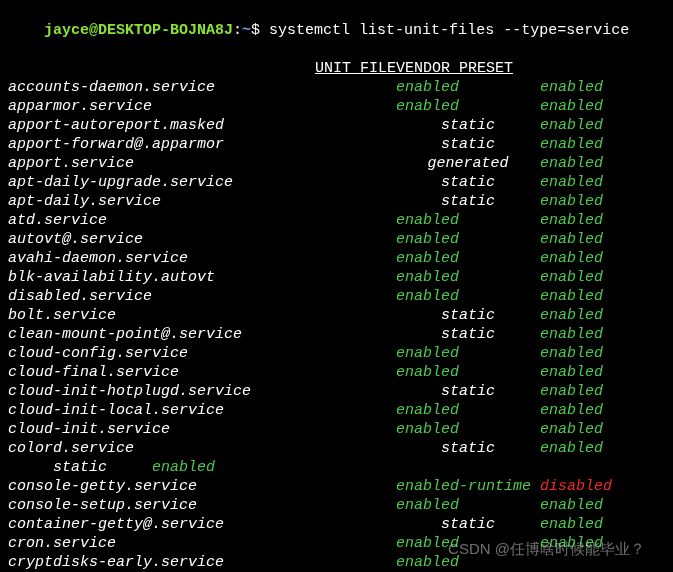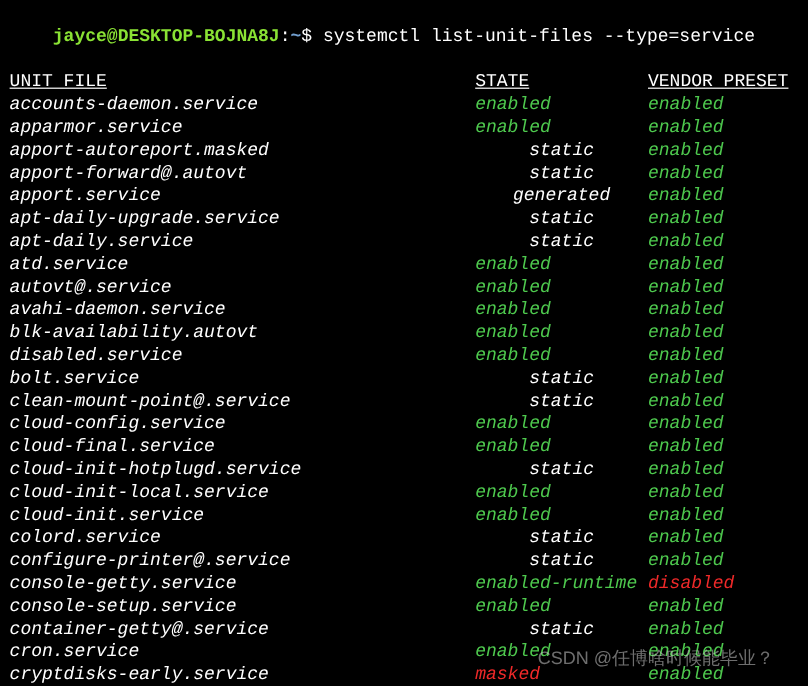--- a/index.html
+++ b/index.html
@@ -42,20 +42,21 @@
       color: #ffffff;
     }
     .header-row {
       display: flex;
       text-decoration: underline;
       color: #ffffff;
     }
     .col-unit {
       width: 388px;
       white-space: pre;
+      text-align: right;
     }
     .col-state {
       width: 144px;
       white-space: pre;
     }
     .col-preset {
       white-space: pre;
     }
     .service-row {
       display: flex;
@@ -88,41 +89,40 @@
   </style>
 </head>
 <body>
 
 <div class="terminal">
   <div class="prompt-line">
     <span class="user-host">jayce@DESKTOP-BOJNA8J</span><span class="colon">:</span><span class="path">~</span><span class="dollar">$ </span><span class="command">systemctl list-unit-files --type=service</span>
   </div>
   <div class="header-row">
     <span class="col-unit">UNIT FILE</span>
-      <span class="col-state">STATE</span>
       <span class="col-preset">VENDOR PRESET</span>
   </div>
   <div id="service-list">
       <div class="service-row">
         <span class="unit-file">accounts-daemon.service</span>
         <span class="state c-green">enabled</span>
         <span class="preset c-green">enabled</span>
       </div>
       <div class="service-row">
         <span class="unit-file">apparmor.service</span>
         <span class="state c-green">enabled</span>
         <span class="preset c-green">enabled</span>
       </div>
       <div class="service-row">
         <span class="unit-file">apport-autoreport.masked</span>
         <span class="state c-white">static</span>
         <span class="preset c-green">enabled</span>
       </div>
       <div class="service-row">
-        <span class="unit-file">apport-forward@.autovt</span>
+        <span class="unit-file">apport-forward@.apparmor</span>
         <span class="state c-white">static</span>
         <span class="preset c-green">enabled</span>
       </div>
       <div class="service-row">
         <span class="unit-file">apport.service</span>
         <span class="state c-white">generated</span>
         <span class="preset c-green">enabled</span>
       </div>
       <div class="service-row">
         <span class="unit-file">apt-daily-upgrade.service</span>
@@ -193,21 +193,20 @@
         <span class="unit-file">cloud-init.service</span>
         <span class="state c-green">enabled</span>
         <span class="preset c-green">enabled</span>
       </div>
       <div class="service-row">
         <span class="unit-file">colord.service</span>
         <span class="state c-white">static</span>
         <span class="preset c-green">enabled</span>
       </div>
       <div class="service-row">
-        <span class="unit-file">configure-printer@.service</span>
         <span class="state c-white">static</span>
         <span class="preset c-green">enabled</span>
       </div>
       <div class="service-row">
         <span class="unit-file">console-getty.service</span>
         <span class="state c-green">enabled-runtime</span>
         <span class="preset c-red">disabled</span>
       </div>
       <div class="service-row">
         <span class="unit-file">console-setup.service</span>
@@ -219,19 +218,18 @@
         <span class="state c-white">static</span>
         <span class="preset c-green">enabled</span>
       </div>
       <div class="service-row">
         <span class="unit-file">cron.service</span>
         <span class="state c-green">enabled</span>
         <span class="preset c-green">enabled</span>
       </div>
       <div class="service-row">
         <span class="unit-file">cryptdisks-early.service</span>
-        <span class="state c-red">masked</span>
         <span class="preset c-green">enabled</span>
       </div>
     </div>
 </div>
 
 <div class="watermark">CSDN @任博啥时候能毕业？</div>
 
 </body></html>

